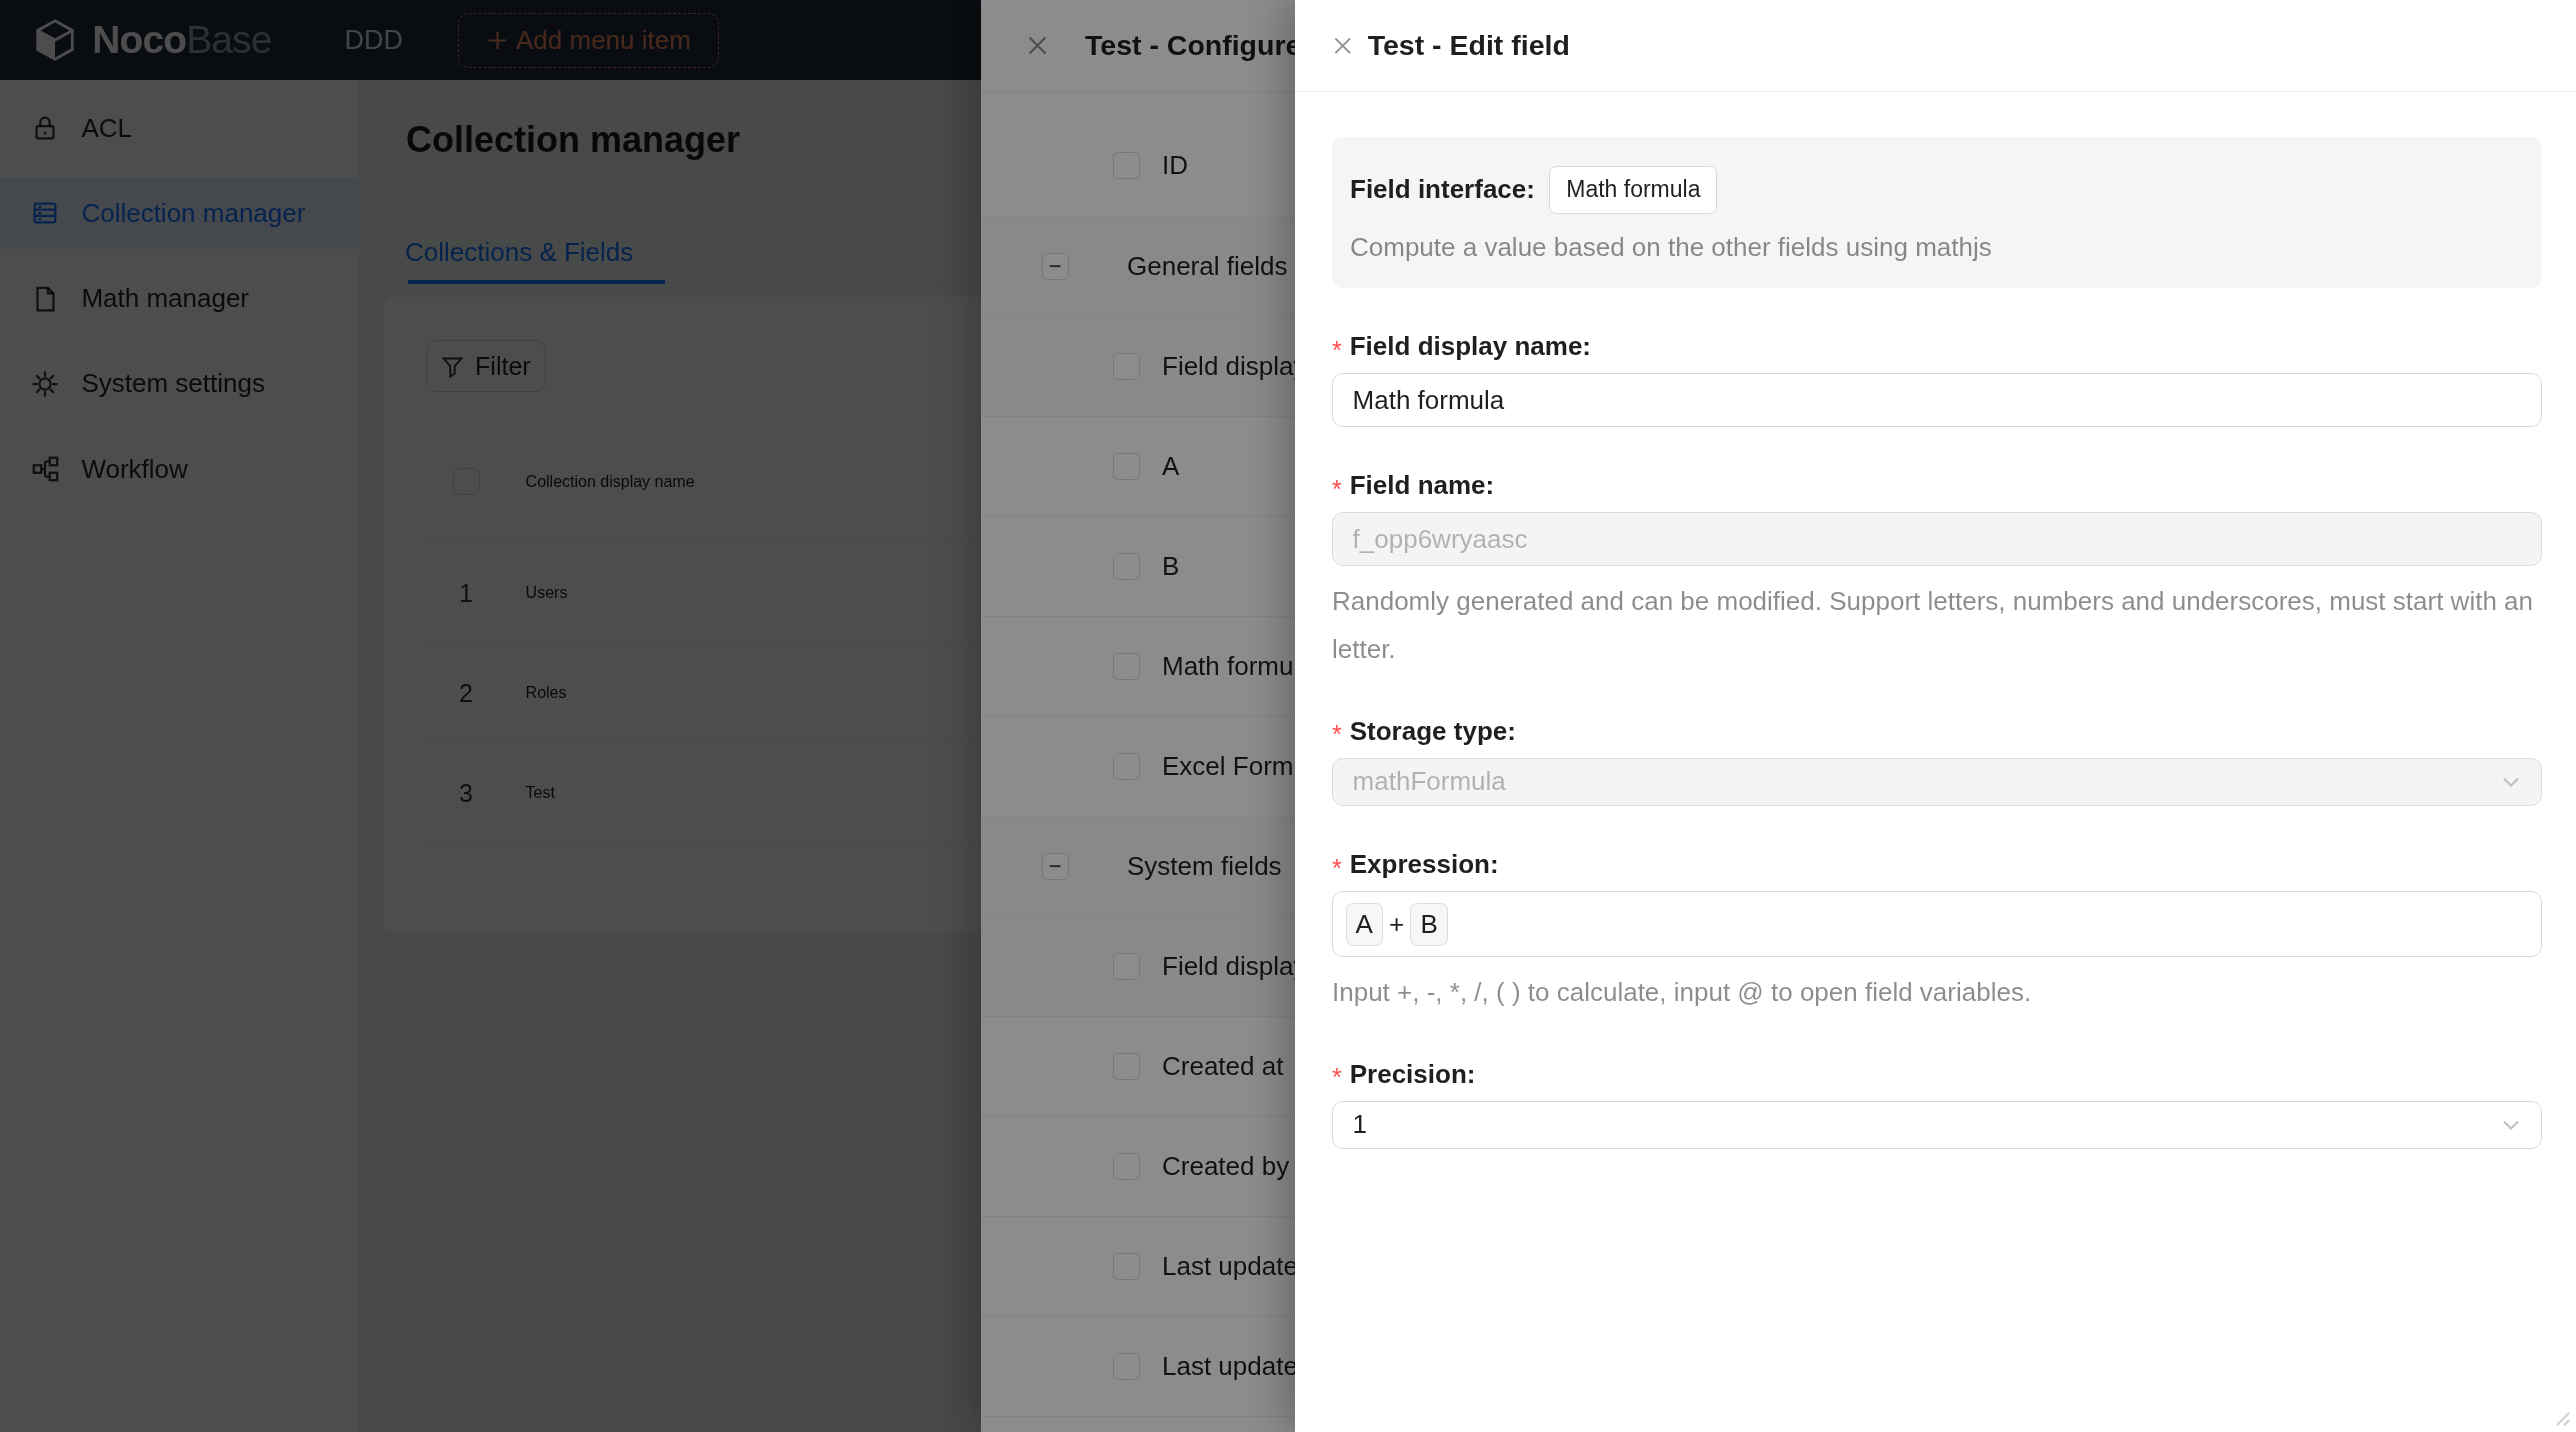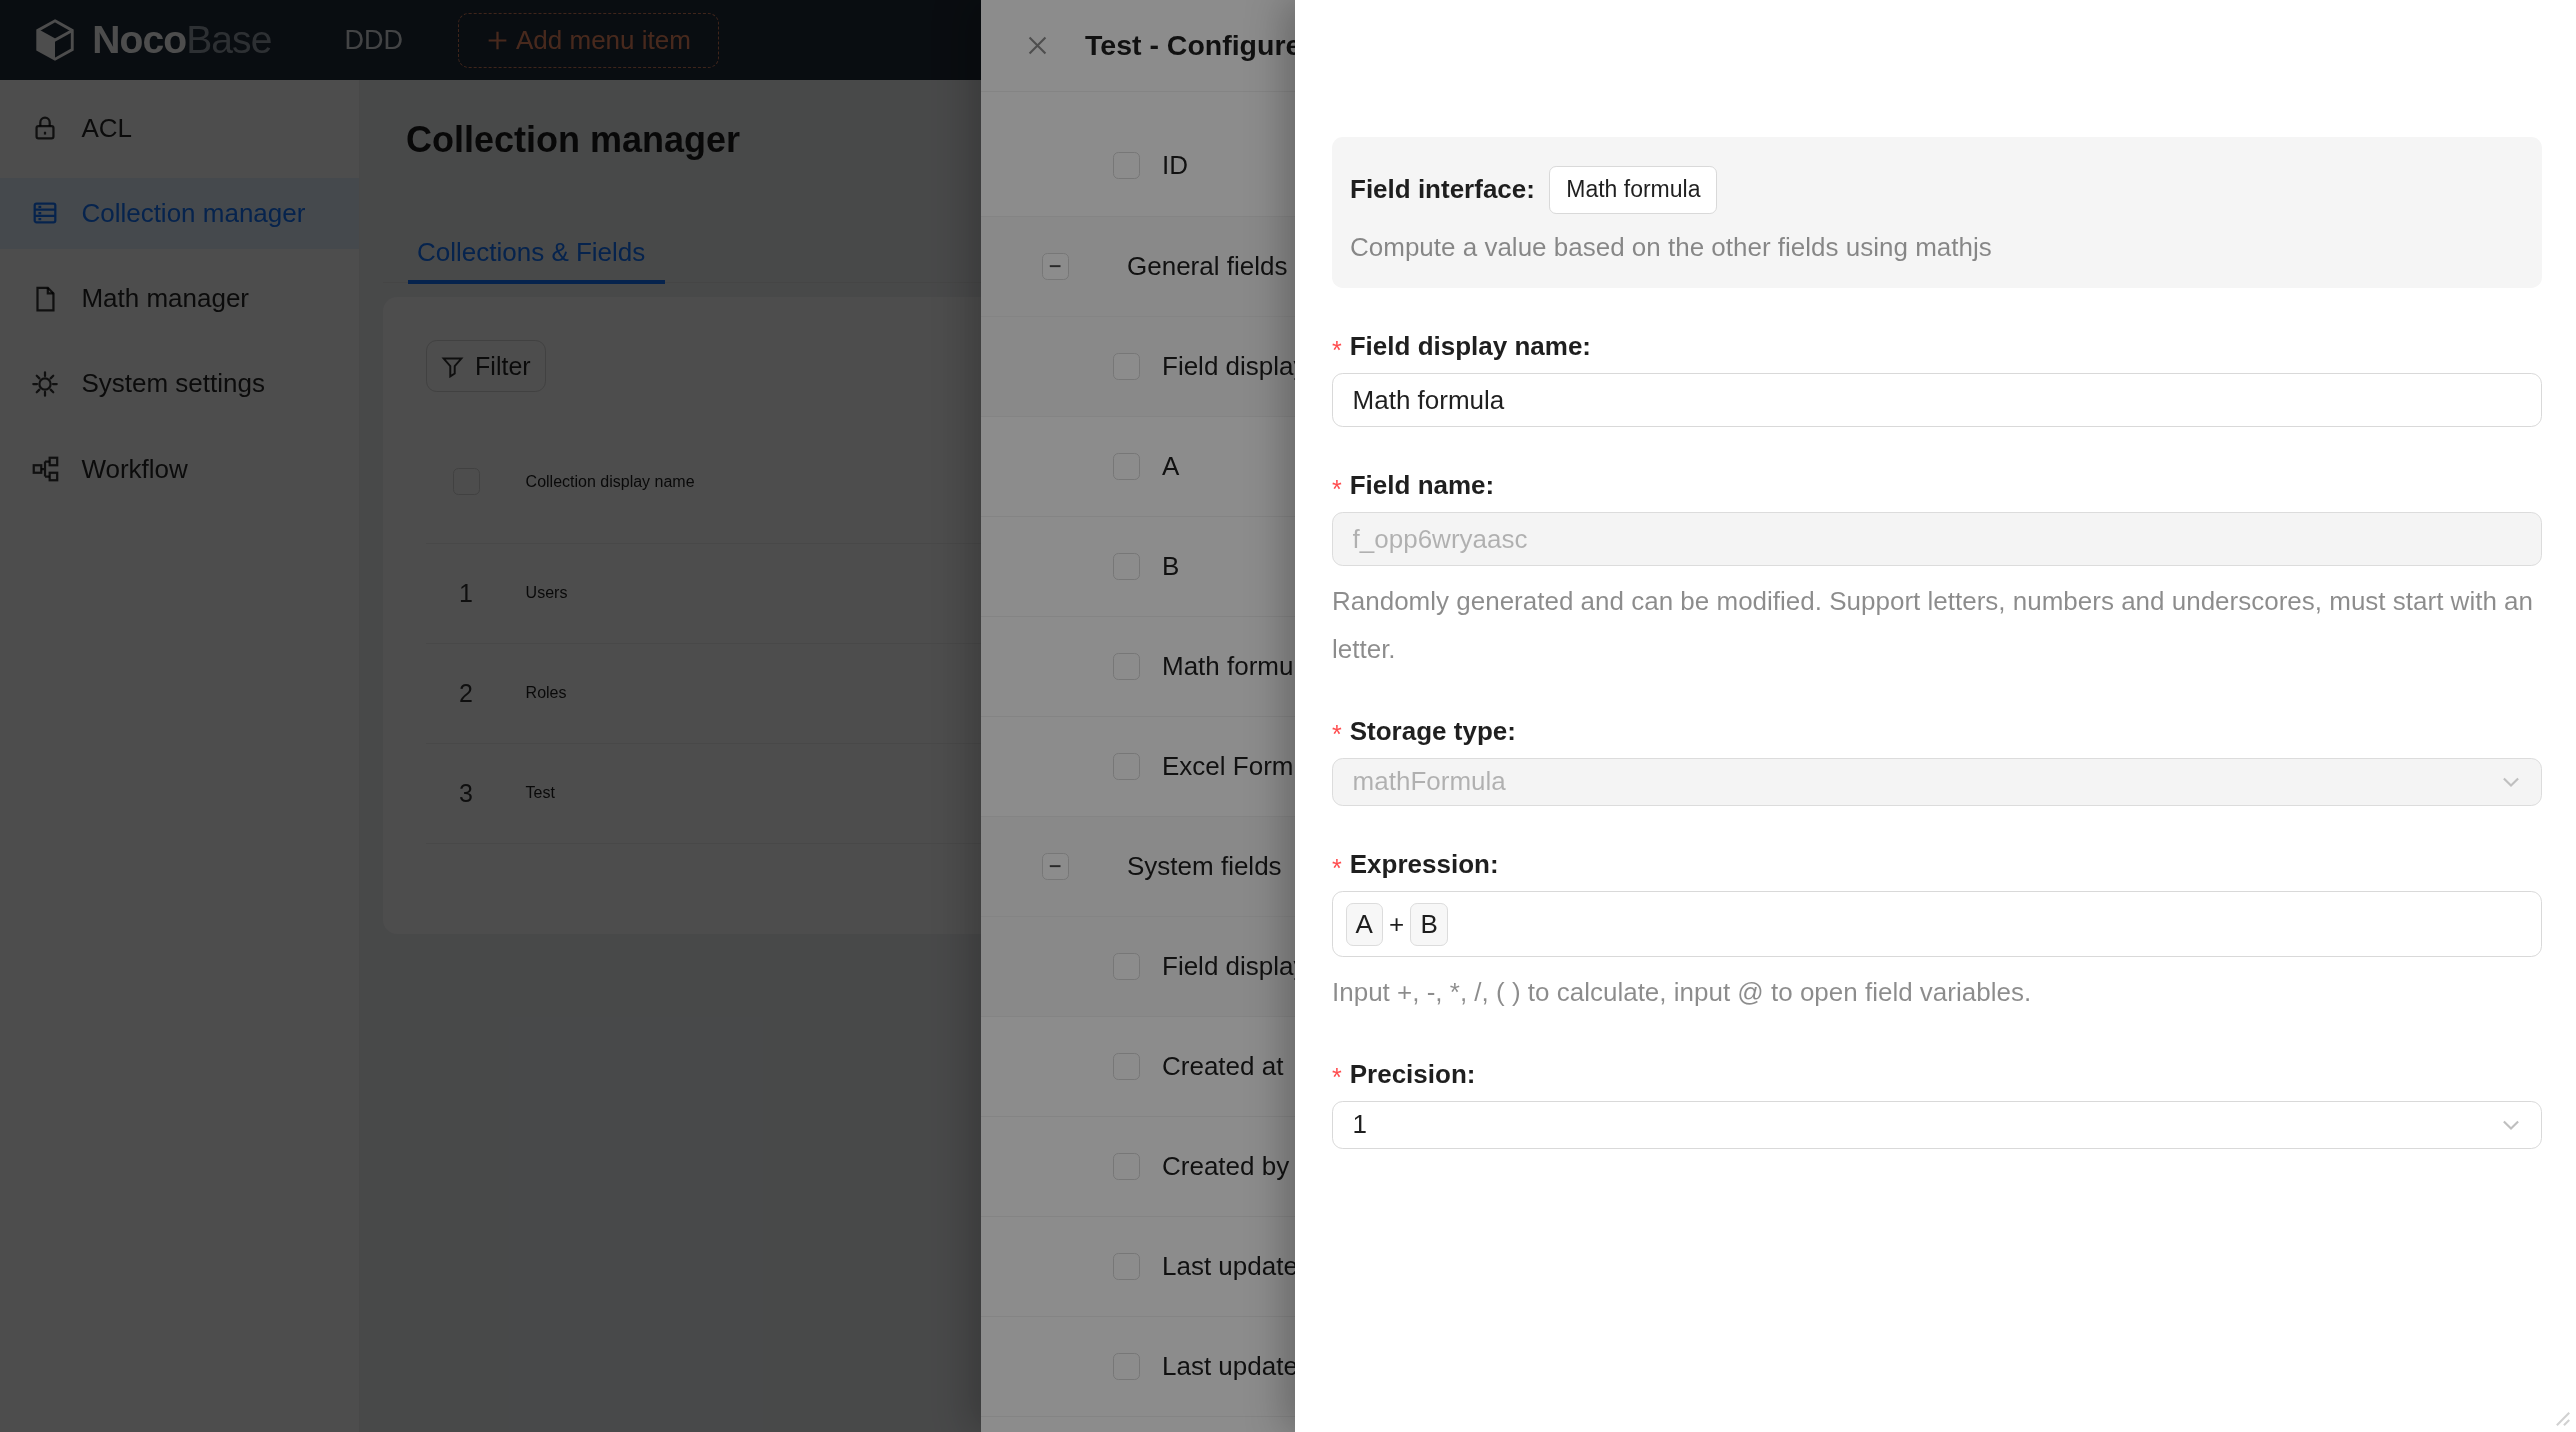--- a/index.html
+++ b/index.html
@@ -24,21 +24,21 @@
       font-size:26px;color:rgba(0,0,0,0.85);cursor:pointer;}
   .side-item .sicon{width:30px;height:30px;flex:0 0 30px;}
   .side-item .sicon svg{stroke:rgba(0,0,0,0.78);}
   .side-item.active{background:#e6f4ff;color:#1677ff;}
   .side-item.active .sicon svg{stroke:#1677ff;}
 
   
   .main{position:absolute;left:360px;top:80px;right:0;bottom:0;}
   .page-title{position:absolute;left:46px;top:39px;font-size:36px;font-weight:600;margin:0;}
   .tabs{position:absolute;left:23px;right:0;top:146px;height:57px;border-bottom:1.8px solid #e8e8e8;}
-  .tab{position:absolute;left:34px;top:0;height:57px;line-height:52px;font-size:26px;font-weight:500;color:#1677ff;cursor:pointer;}
+  .tab{position:absolute;left:22px;top:0;height:57px;line-height:52px;font-size:26px;font-weight:500;color:#1677ff;cursor:pointer;}
   .inkbar{position:absolute;left:25px;bottom:-1.8px;width:257px;height:3.6px;background:#1677ff;}
   .card{position:absolute;left:23px;right:0;top:217px;height:637px;background:#fff;border-radius:14.3px 0 0 14.3px;padding:43px;}
   .filter-btn{width:120px;height:52px;border:1.8px solid #d9d9d9;border-radius:10.7px;background:#fff;
       display:flex;align-items:center;justify-content:center;gap:10.7px;font-size:25px;color:rgba(0,0,0,0.85);}
   .tbl{margin-top:28.5px;}
   .tbl-hrow{display:flex;align-items:center;height:123px;border-bottom:1.8px solid #f0f0f0;}
   .tbl-row{display:flex;align-items:center;height:100px;border-bottom:1.8px solid #f0f0f0;}
   .col-sel{width:80px;display:flex;align-items:center;justify-content:center;font-size:25px;color:rgba(0,0,0,0.8);}
   .col-name{padding-left:19.6px;font-size:16px;text-align:right;}
   .tbl-hrow .col-name{font-weight:500;}
@@ -290,20 +290,28 @@
       <div class="d1-row f">
         <span class="checkbox"></span>
         <span class="rlabel">Last updated by</span>
       </div>
     </div>
   </div>
 
   <div class="mask mask2"></div>
 
   <div class="drawer2">
+    <div class="d-header">
+      <span class="close-x">
+        <svg width="21.4" height="21.4" viewBox="0 0 26 26">
+            <path d="M4 4 22 22M22 4 4 22" stroke="#8f8f8f" stroke-width="2.2"></path>
+          </svg>
+      </span>
+      <span class="d-title">Test - Edit field</span>
+    </div>
 
     <div class="d2-body">
       <div class="iface-panel">
         <div class="iface-row">
           <span class="iface-label">Field interface:</span>
           <span class="iface-tag">Math formula</span>
         </div>
         <div class="iface-desc">Compute a value based on the other fields using mathjs</div>
       </div>
 

